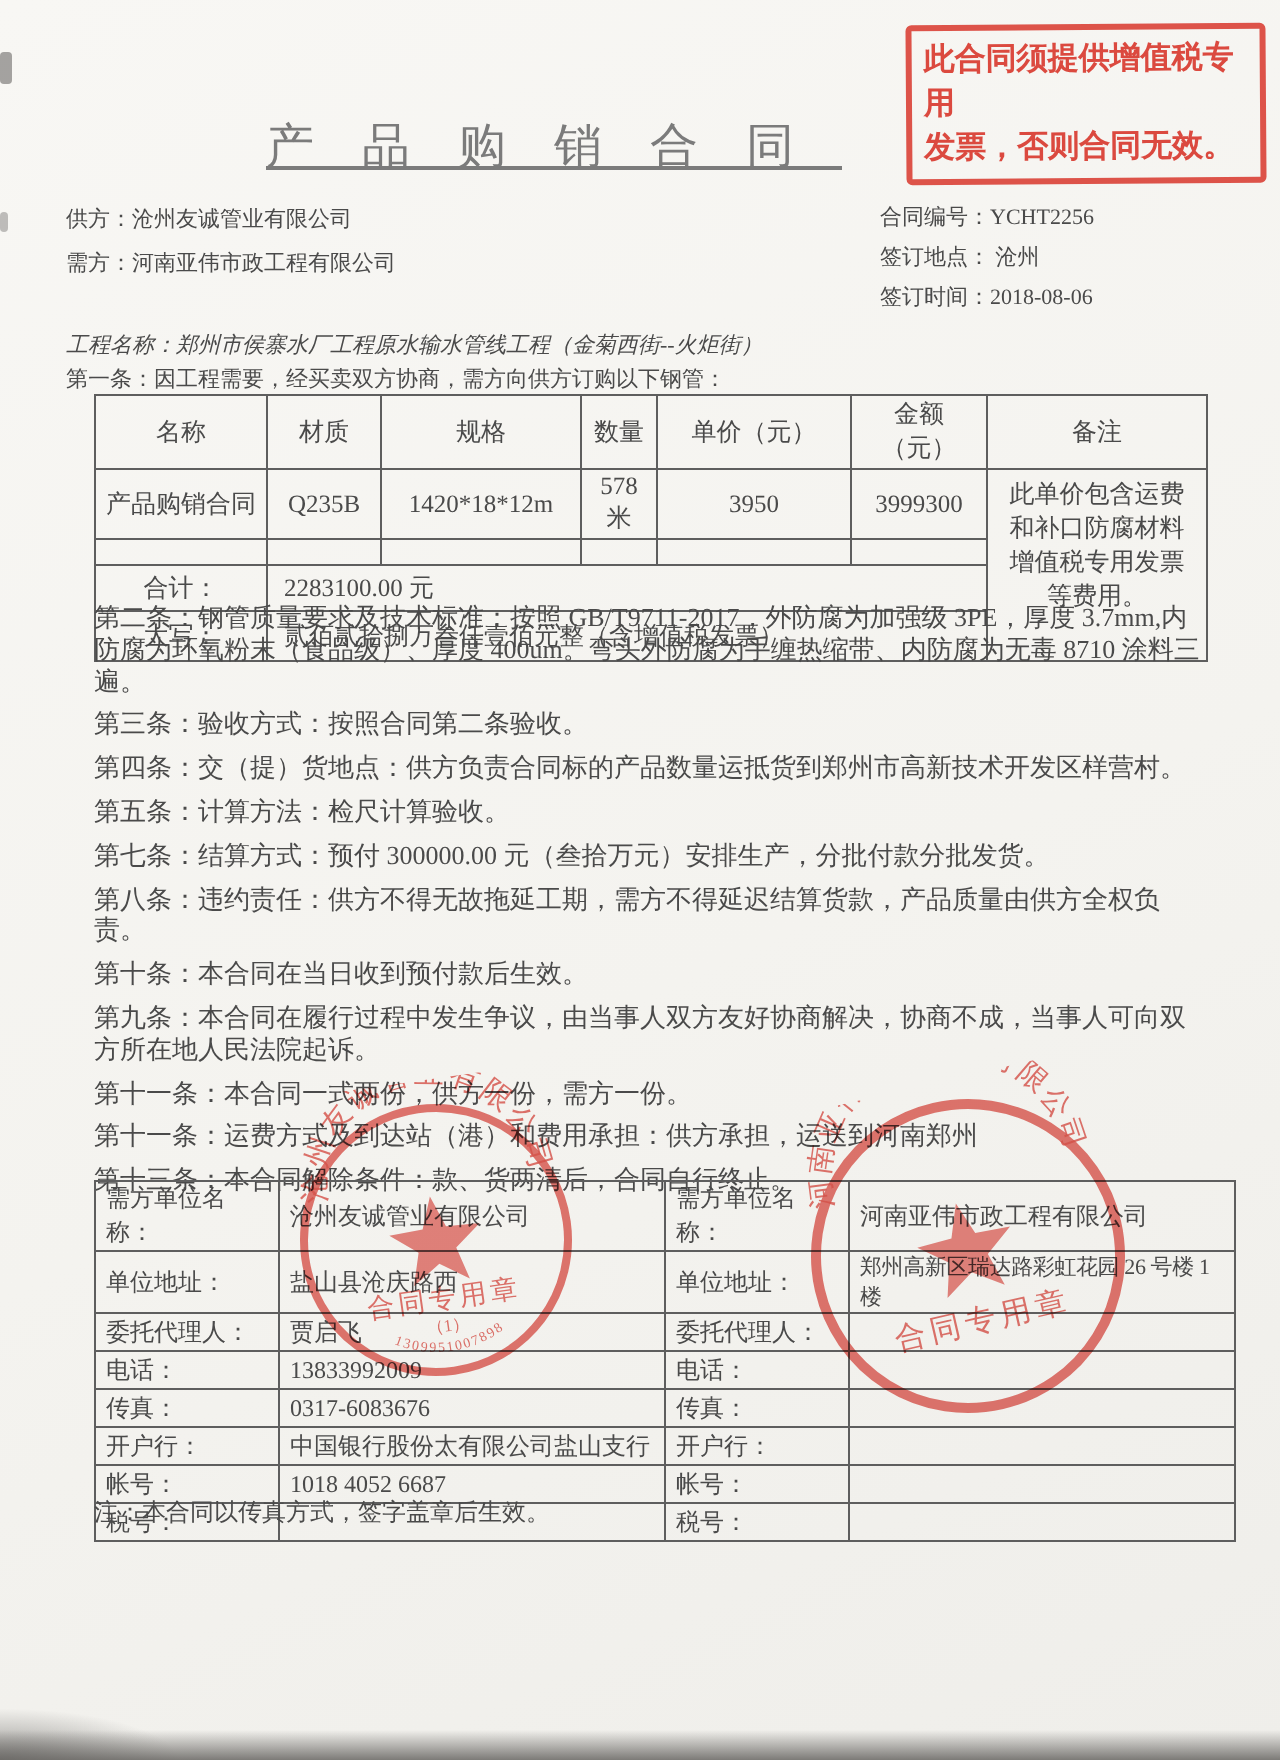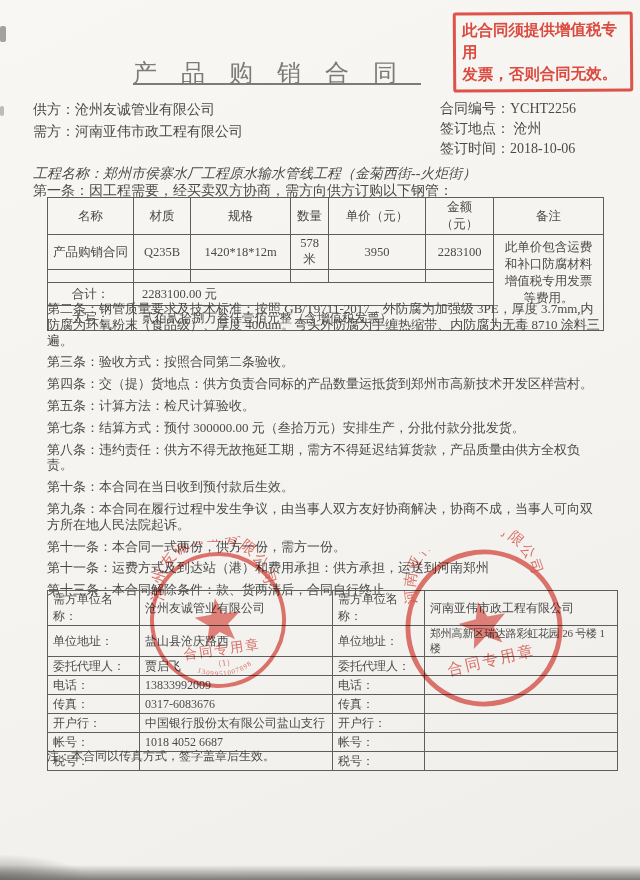--- a/index.html
+++ b/index.html
@@ -27,21 +27,21 @@
     border:3px solid rgba(224,56,46,.85); border-radius:3px;
     color:rgba(224,56,46,.9); font-weight:bold; font-size:15.5px; line-height:22px;
     transform:rotate(-.4deg); mix-blend-mode:multiply;
   }
 
   .title {
     position:absolute; top:57px; left:0; width:528px; text-align:center;
     font-size:24px; letter-spacing:24px; padding-left:26px; color:#7b7b7b; font-weight:400;text-decoration:underline;
   }
 
-  .doc-text { font-size:14px; color:#4a4a4a; }
+  .doc-text { font-size:11px; color:#4a4a4a; }
   .party-block { position:absolute; left:33px; top:99px; line-height:22px; }
   .meta-block  { position:absolute; left:440px; top:99px; line-height:20px; }
   .project-line { position:absolute; left:33px; top:165px;font-style:italic; }
   .clause-intro { position:absolute; left:33px; top:182px; }
 
   
   table { border-collapse:collapse; table-layout:fixed;padding-left:16px; }
   .product-table { position:absolute; left:47px; top:197px; width:556px; font-size:12.5px; }
   .product-table th, .product-table td {
     border:1px solid #5e5e5e; font-weight:normal; text-align:center; padding:1px 3px; color:#4a4a4a;
@@ -88,21 +88,21 @@
 
   <div class="title">产品购销合同</div>
 
   <div class="party-block doc-text">
     <div>供方：沧州友诚管业有限公司</div>
     <div>需方：河南亚伟市政工程有限公司</div>
   </div>
   <div class="meta-block doc-text">
     <div>合同编号：YCHT2256</div>
     <div>签订地点： 沧州</div>
-    <div>签订时间：2018-10-06</div>
+    <div>签订时间：2018-08-06</div>
   </div>
 
   <div class="project-line doc-text">工程名称：郑州市侯寨水厂工程原水输水管线工程（金菊西街--火炬街）</div>
   <div class="clause-intro doc-text">第一条：因工程需要，经买卖双方协商，需方向供方订购以下钢管：</div>
 
   <table class="product-table">
     <colgroup>
       <col style="width:86px">
         <col style="width:57px">
         <col style="width:100px">
@@ -120,21 +120,21 @@
       <th>单价（元）</th>
       <th>金额（元）</th>
       <th>备注</th>
     </tr>
     <tr class="pt-row1">
       <td>产品购销合同</td>
       <td>Q235B</td>
       <td>1420*18*12m</td>
       <td>578 米</td>
       <td>3950</td>
-      <td>2283100</td>
+      <td>3999300</td>
       <td class="remark-cell" rowspan="4">此单价包含运费和补口防腐材料增值税专用发票等费用。</td>
     </tr>
     <tr class="pt-row2">
       <td></td>
           <td></td>
           <td></td>
       <td></td>
           <td></td>
           <td></td>
     </tr>

